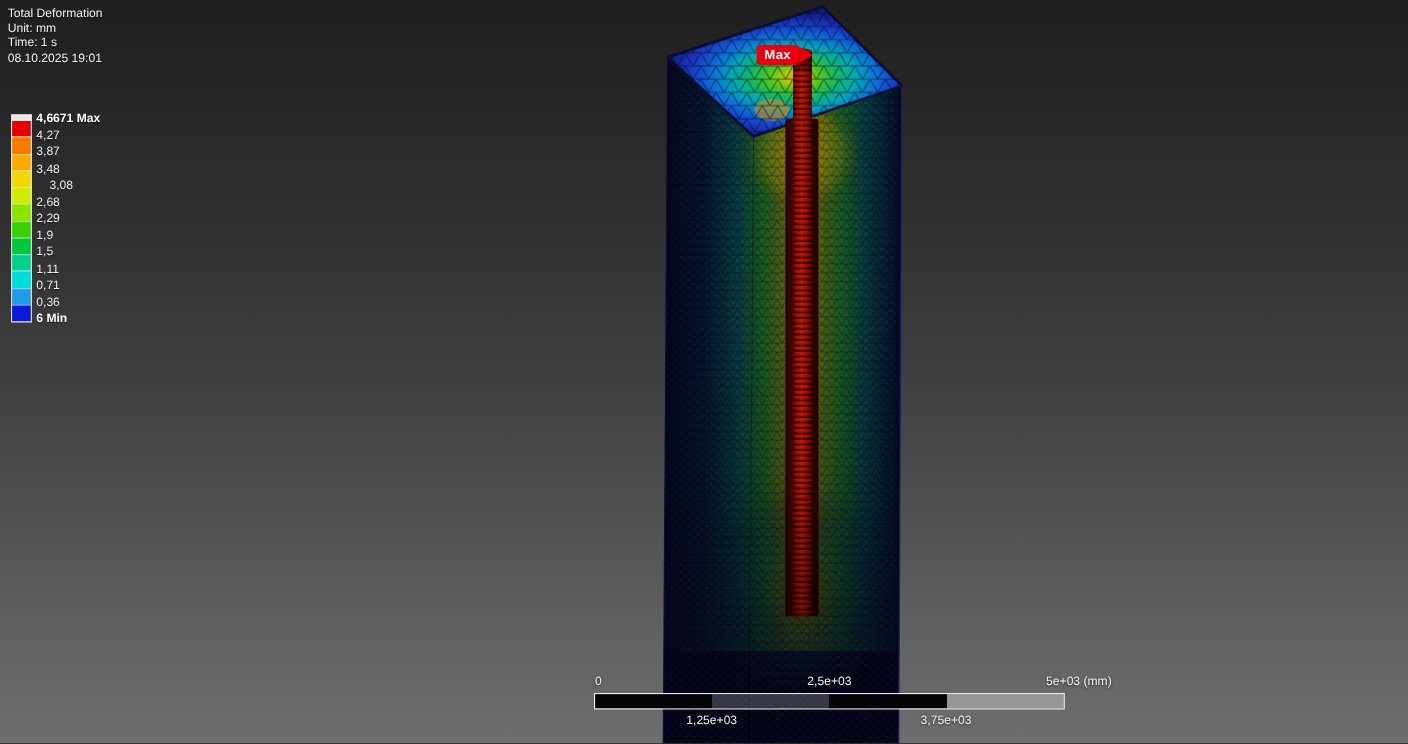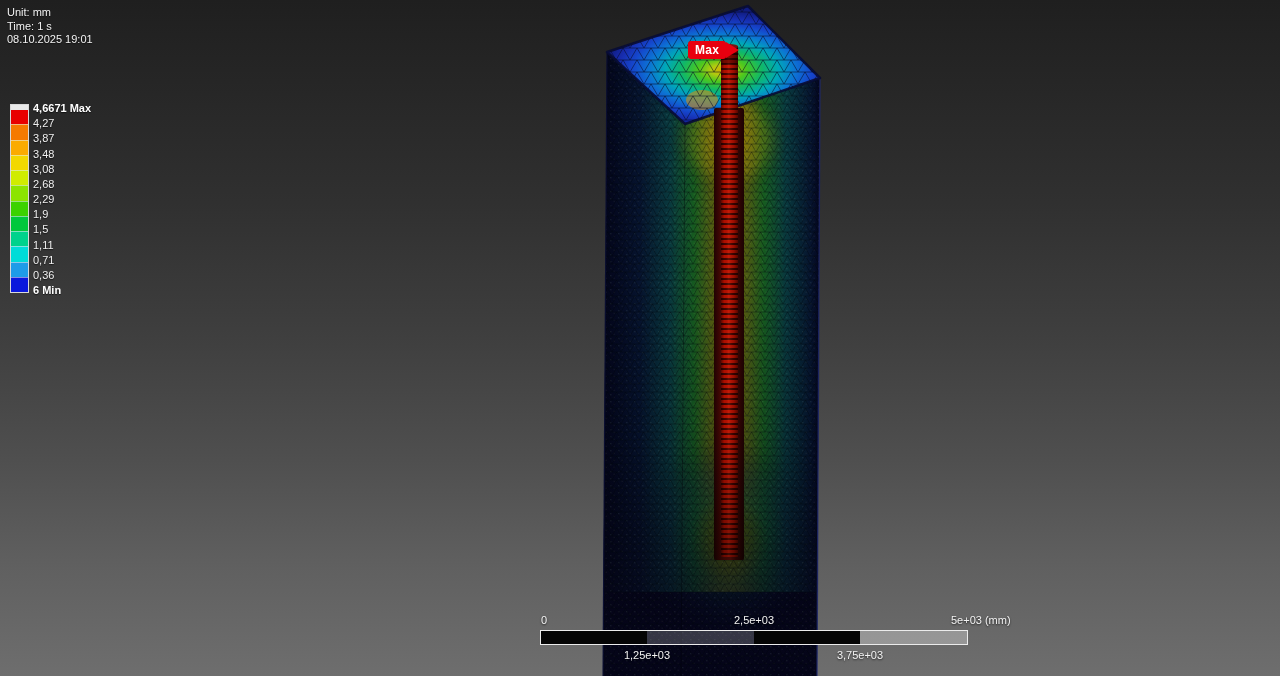--- a/index.html
+++ b/index.html
@@ -163,20 +163,21 @@
       <rect x="721" y="46" width="17" height="511" fill="url(#rodP)"></rect>
       <rect x="721" y="46" width="17" height="511" fill="url(#rodShade)"></rect>
       <rect x="721" y="46" width="17" height="18" fill="rgba(20,0,0,.4)"></rect>
       <ellipse cx="729.5" cy="46.5" rx="8.5" ry="2.5" fill="#7a1212"></ellipse>
       <rect x="714" y="420" width="30" height="140" fill="url(#rodDim)"></rect>
     </g>
   </svg>
 
   <div class="title-block">
     <div id="info-lines">
+        <div class="title-line">Total Deformation</div>
         <div class="title-line">Unit: mm</div>
         <div class="title-line">Time: 1 s</div>
         <div class="title-line">08.10.2025 19:01</div>
       </div>
   </div>
 
   <div class="legend">
     <div class="legend-strip" id="legend-strip">
       <div class="legend-cap"></div>
     <div class="legend-band" style="background: rgb(232, 0, 0);"></div>
@@ -190,21 +191,21 @@
         <div class="legend-band" style="background: rgb(0, 210, 140);"></div>
         <div class="legend-band" style="background: rgb(0, 220, 216);"></div>
         <div class="legend-band" style="background: rgb(30, 156, 232);"></div>
         <div class="legend-band" style="background: rgb(10, 24, 220);"></div>
       </div>
     <div class="legend-labels" id="legend-labels">
         <div class="legend-label bold" style="top: -2px;">4,6671 Max</div>
         <div class="legend-label" style="top: 13.17px;">4,27</div>
         <div class="legend-label" style="top: 28.34px;">3,87</div>
         <div class="legend-label" style="top: 43.51px;">3,48</div>
-        <div class="legend-label" style="top: 58.68px;">3,08</div>
+        <div class="legend-label" style="top: 58.68px; margin-left: 12px;">3,08</div>
         <div class="legend-label" style="top: 73.85px;">2,68</div>
         <div class="legend-label" style="top: 89.02px;">2,29</div>
         <div class="legend-label" style="top: 104.19px;">1,9</div>
         <div class="legend-label" style="top: 119.36px;">1,5</div>
         <div class="legend-label" style="top: 134.53px;">1,11</div>
         <div class="legend-label" style="top: 149.7px;">0,71</div>
         <div class="legend-label" style="top: 164.87px;">0,36</div>
         <div class="legend-label bold" style="top: 180.04px;">6 Min</div>
       </div>
   </div>

